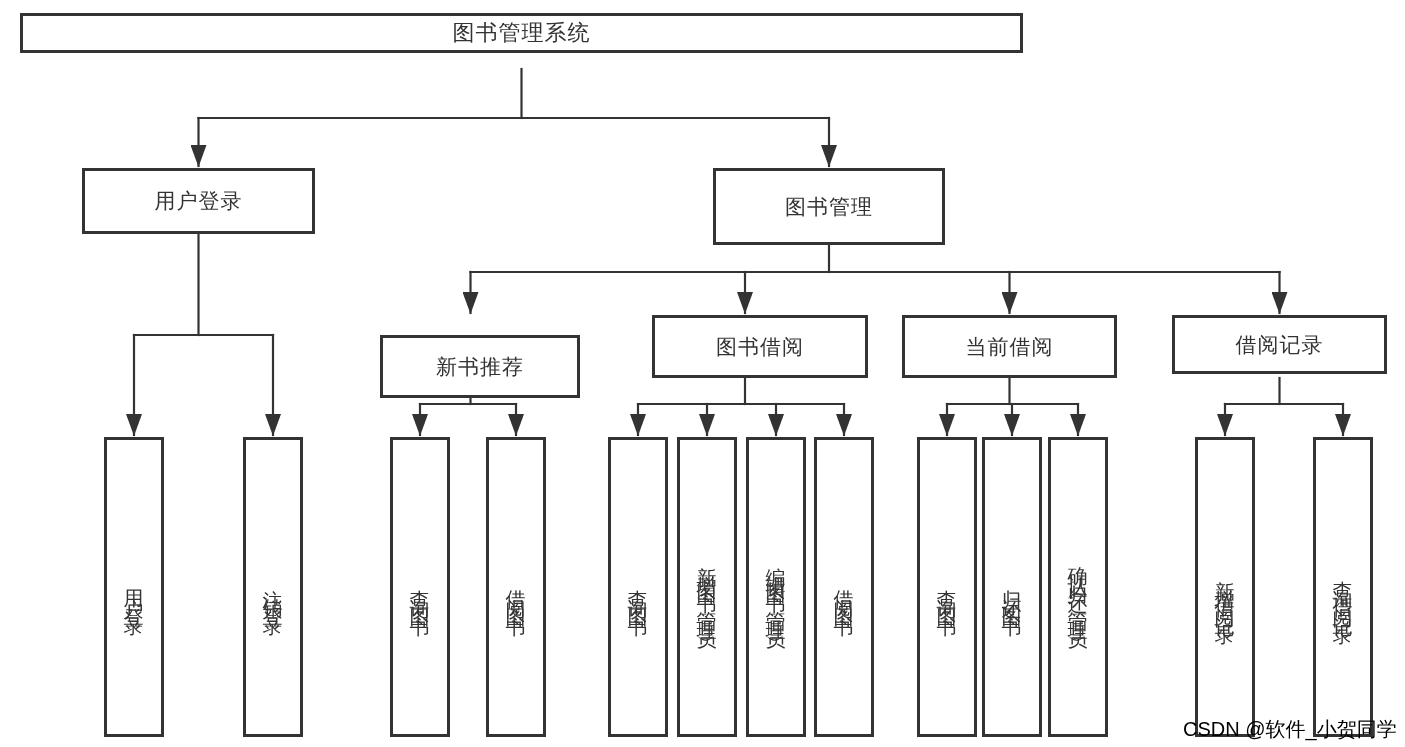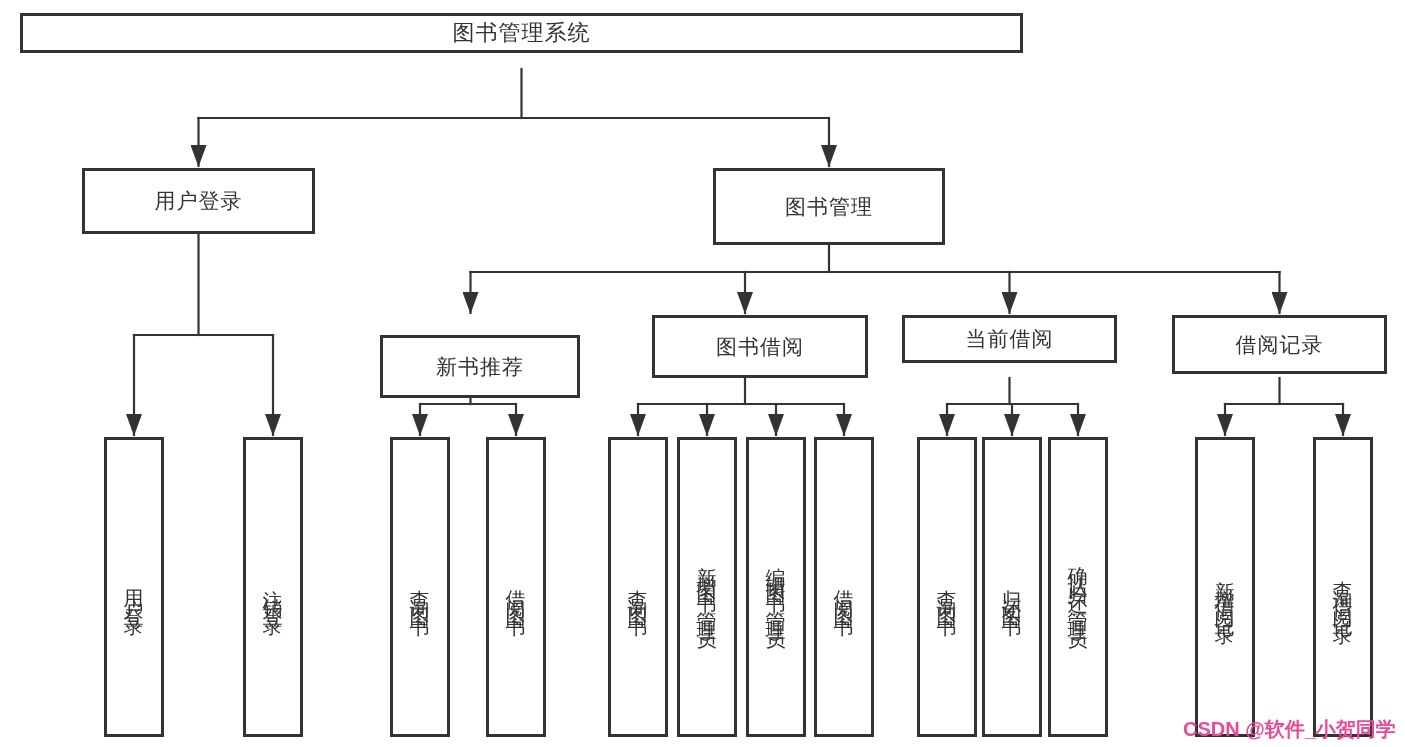--- a/index.html
+++ b/index.html
@@ -51,44 +51,43 @@
     margin-bottom: -9px;
     line-height: 1;
     white-space: nowrap;
   }
   
   #n-root   { left: 20px;   top: 13px;  width: 1003px; height: 40px; }
   #n-l2-0   { left: 82px;   top: 168px; width: 233px;  height: 66px; }
   #n-l2-1   { left: 713px;  top: 168px; width: 232px;  height: 77px; }
   #n-l3-0   { left: 380px;  top: 315px; width: 200px;  height: 63px; margin-top: 20px; }
   #n-l3-1   { left: 637px;  top: 315px; width: 216px;  height: 63px; margin-left: 15px; }
-  #n-l3-2   { left: 902px;  top: 315px; width: 215px;  height: 48px; }
+  #n-l3-2   { left: 902px;  top: 315px; width: 215px;  height: 63px; }
   #n-l3-3   { left: 1172px; top: 315px; width: 215px;  height: 59px; }
   #n-g1-0 { left: 104px;  }
   #n-g1-1 { left: 243px;  }
   #n-g2-0 { left: 390px;  }
   #n-g2-1 { left: 486px;  }
   #n-g3-0 { left: 608px;  }
   #n-g3-1 { left: 677px;  }
   #n-g3-2 { left: 746px;  }
   #n-g3-3 { left: 814px;  }
   #n-g4-0 { left: 917px;  }
   #n-g4-1 { left: 982px;  }
   #n-g4-2 { left: 1048px; }
   #n-g5-0 { left: 1195px; }
   #n-g5-1 { left: 1313px; }
   #watermark {
     position: absolute;
     left: 1183px;
     top: 716px;
     z-index: 3;
     font-size: 20px;
-    color: #ec4899;
+    color: #000000;
     white-space: nowrap;
-    font-weight: bold;
   }
 </style>
 </head>
 <body>
 
 <div id="stage">
 
   <svg id="wires" viewBox="0 0 1405 747" xmlns="http://www.w3.org/2000/svg">
     <defs>
       <marker id="arrow" markerUnits="userSpaceOnUse" markerWidth="22" markerHeight="16" refX="21" refY="8" orient="auto">

